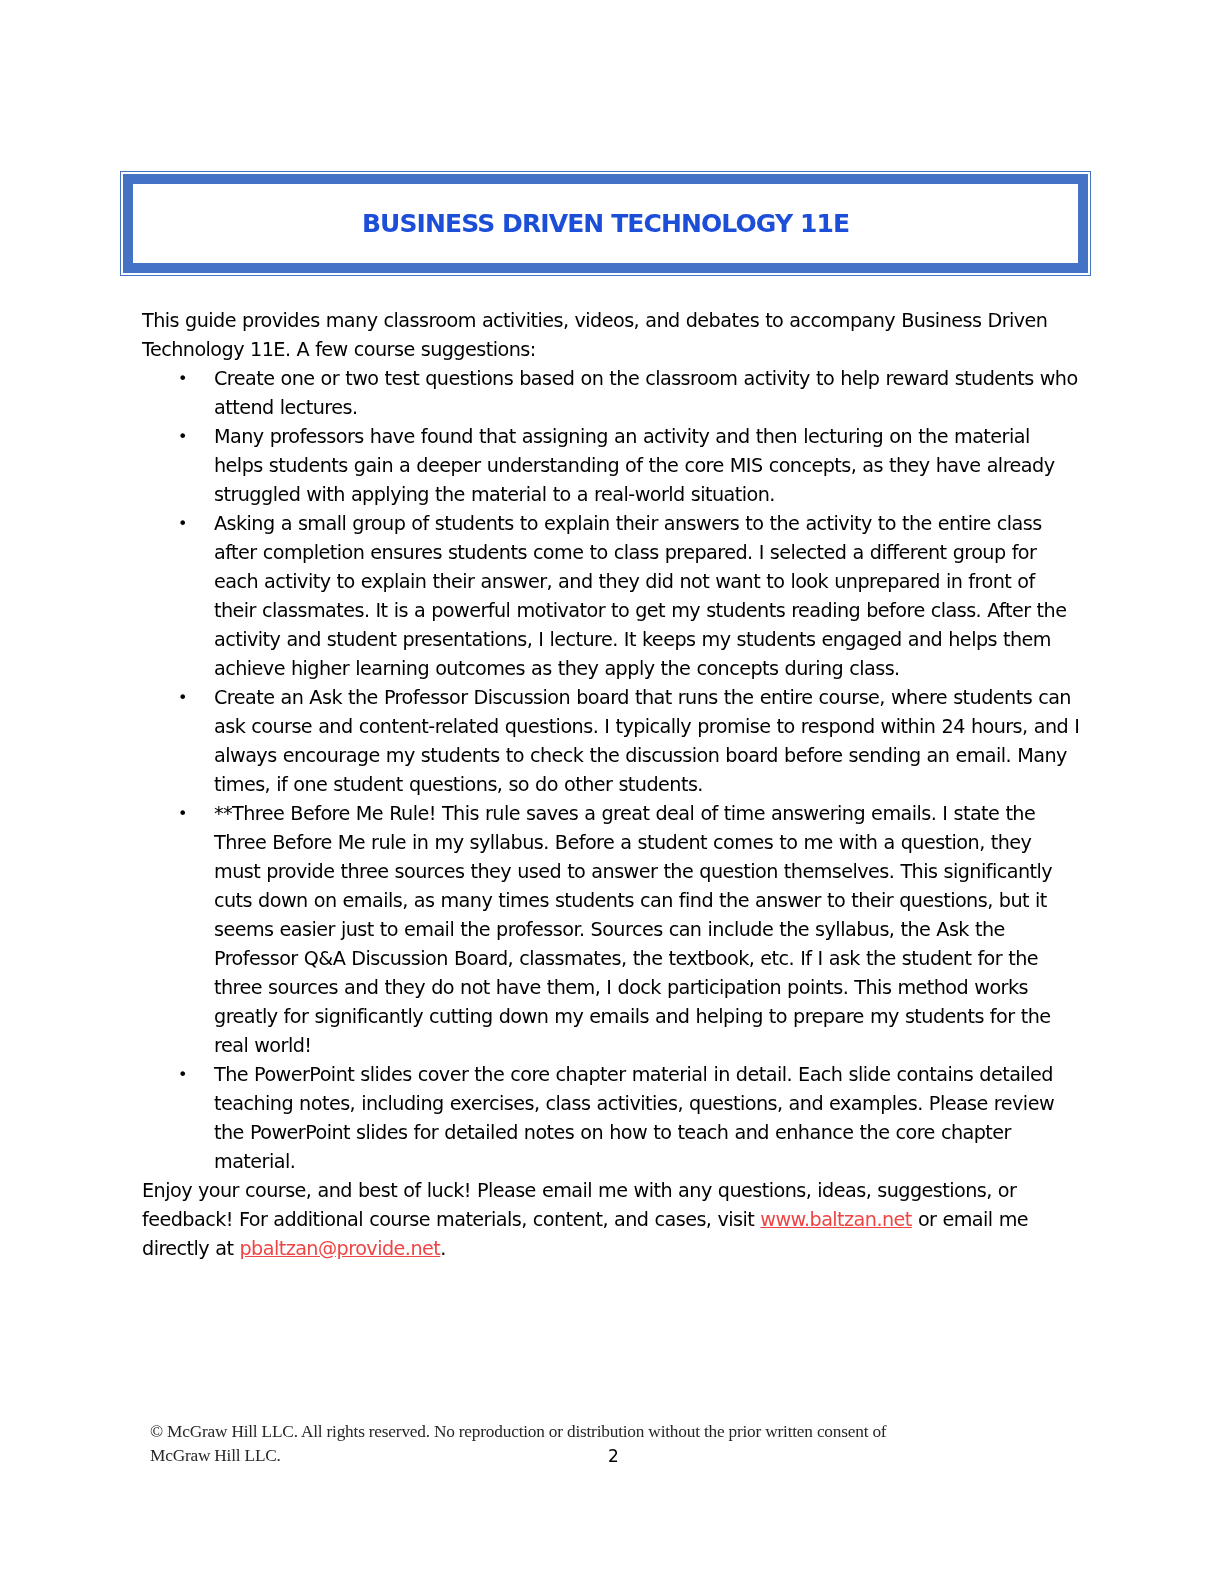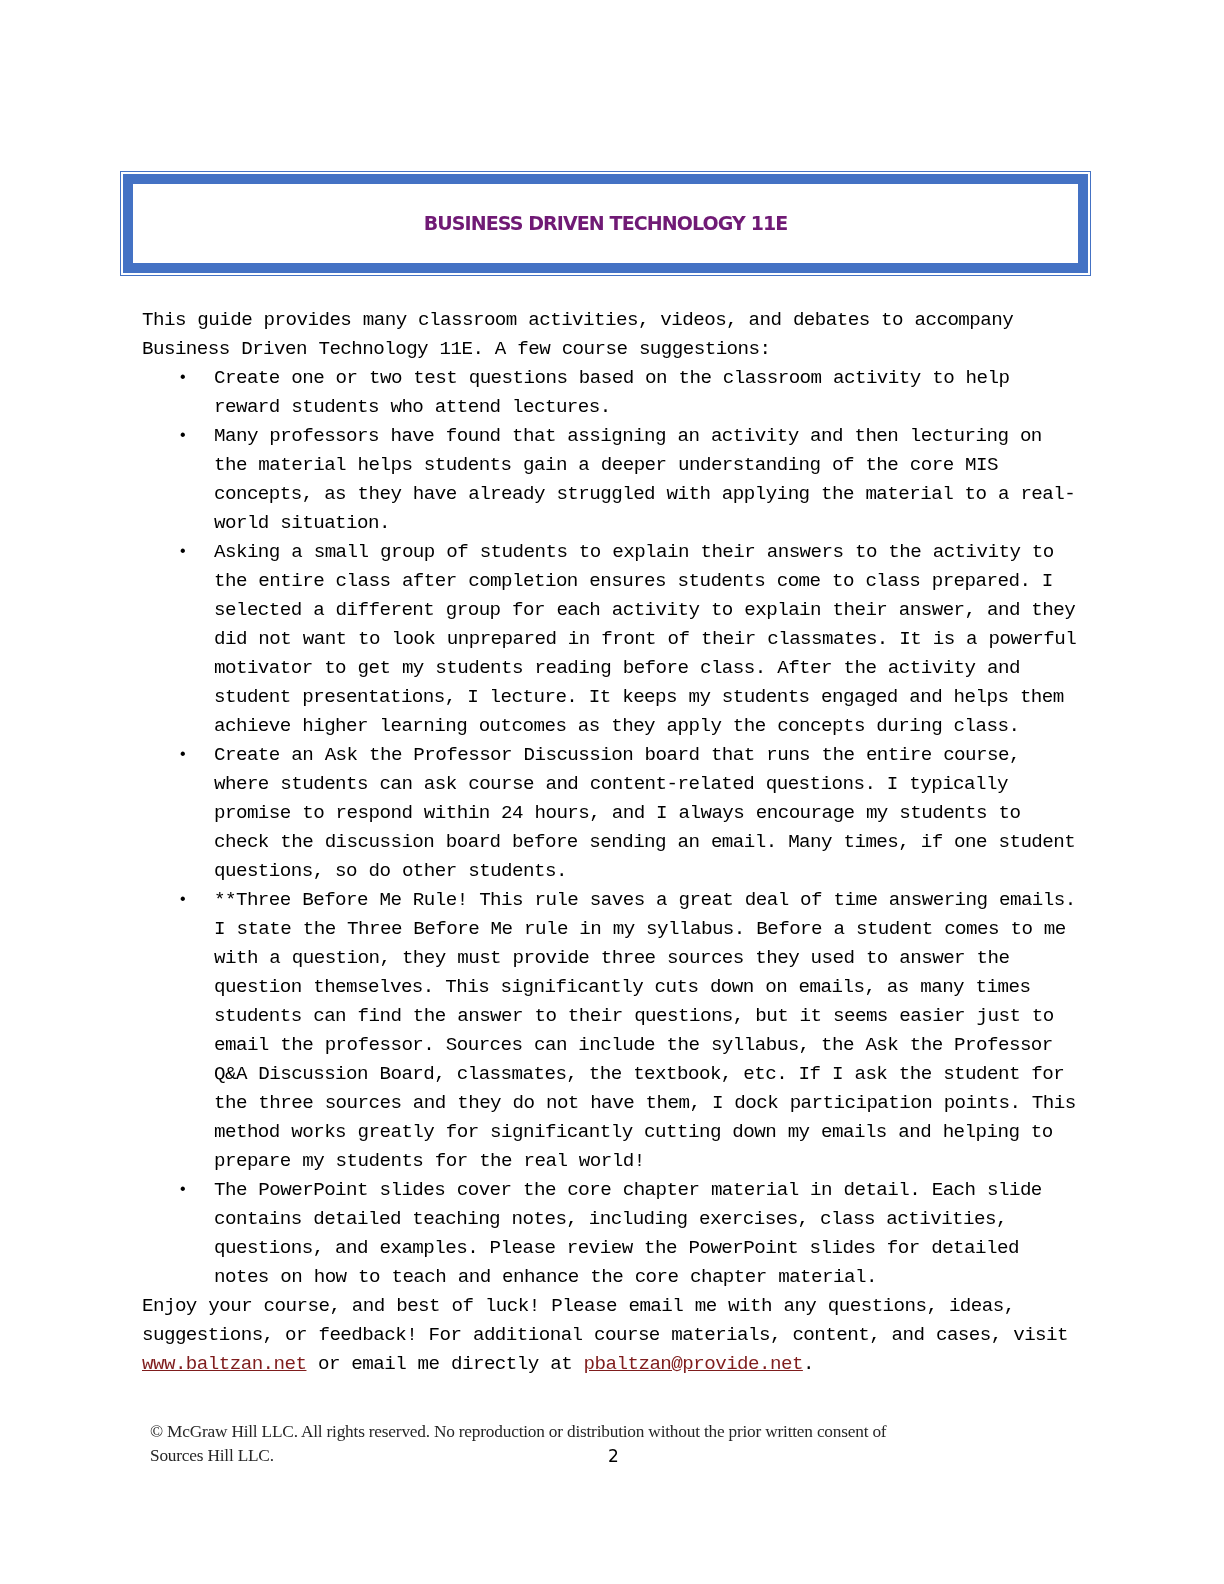--- a/index.html
+++ b/index.html
@@ -33,36 +33,35 @@
       border: 10px solid #4472c4;
       background: #ffffff;
       display: flex;
       flex-direction: column;
       align-items: center;
       justify-content: center;
     }
     .title-line {
       font-family: "DejaVu Sans", sans-serif;
       font-weight: bold;
-      font-size: 19px;
+      font-size: 25px;
       line-height: 35px;
       letter-spacing: -0.9px;
-      color: #701a75;
+      color: #1d4ed8;
       white-space: nowrap;
     }
     .content {
       position: absolute;
       left: 142px;
       top: 306px;
       width: 940px;
       font-size: 19.2px;
       line-height: 29px;
       letter-spacing: -0.55px;
       word-spacing: 0.5px;
-      font-family: Liberation Mono, monospace;
     }
     .content p {
       margin: 0;
     }
     .bullets {
       list-style: none;
       margin: 0;
       padding: 0;
     }
     .bullets li {
@@ -70,21 +69,21 @@
       padding-left: 72px;
     }
     .bullet-dot {
       position: absolute;
       left: 36px;
       top: 0;
       font-size: 16px;
       line-height: 29px;
     }
     a.link {
-      color: #7f1d1d;
+      color: #ef4444;
       text-decoration: underline;
     }
     .footer {
       position: absolute;
       left: 150px;
       top: 1420px;
       width: 900px;
       font-family: "Liberation Serif", serif;
       font-size: 17.3px;
       line-height: 24px;
@@ -141,16 +140,16 @@
       <span>The PowerPoint slides cover the core chapter material in detail. Each slide contains detailed teaching notes, including exercises, class activities, questions, and examples. Please review the PowerPoint slides for detailed notes on how to teach and enhance the core chapter material.</span>
     </li>
   </ul>
 
   <p><span>Enjoy your course, and best of luck! Please email me with any questions, ideas, suggestions, or feedback! For additional course materials, content, and cases, visit </span><a class="link">www.baltzan.net</a><span> or email me directly at </span><a class="link">pbaltzan@provide.net</a><span>.</span></p>
 </div>
 
 <div class="footer">
   <div>© McGraw Hill LLC. All rights reserved. No reproduction or distribution without the prior written consent of</div>
   <div class="footer-line2">
-    <span>Sources Hill LLC.</span>
+    <span>McGraw Hill LLC.</span>
     <span class="page-number">2</span>
   </div>
 </div>
 
 </body></html>

